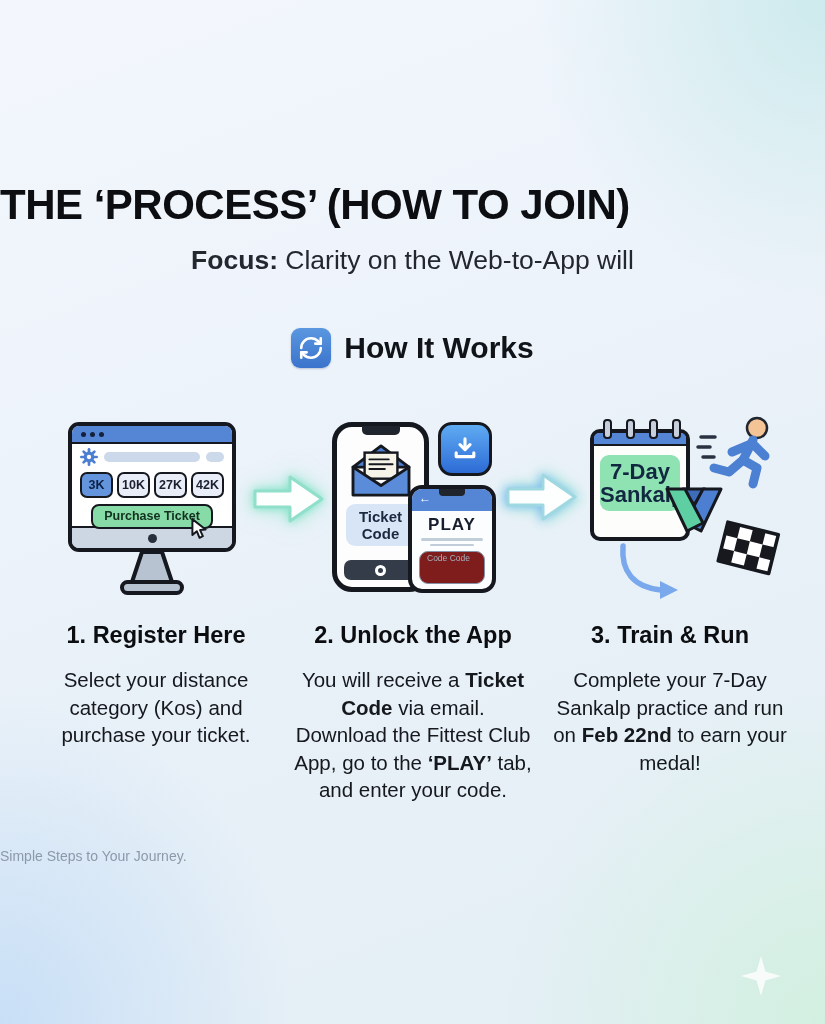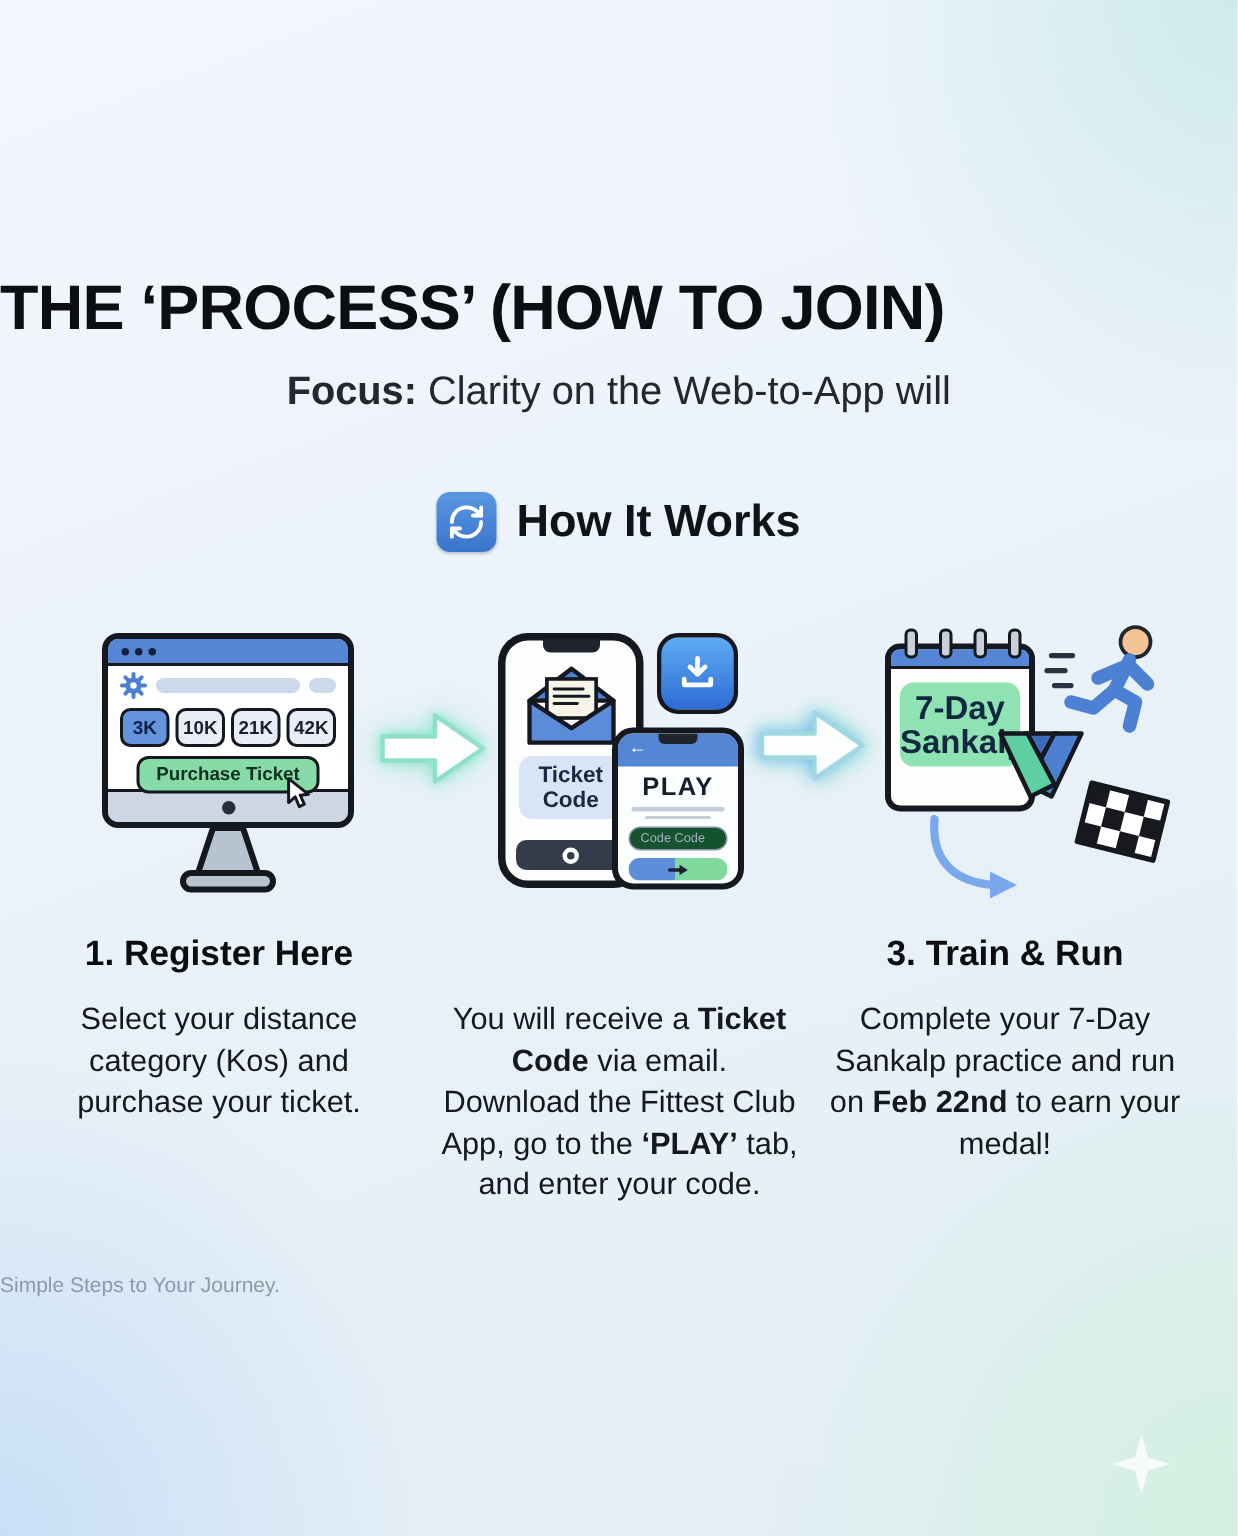--- a/index.html
+++ b/index.html
@@ -75,22 +75,22 @@
     display:flex; align-items:center; justify-content:center; }
   .p-small { position:absolute; left:78px; top:67px; width:88px; height:108px; background:#fcfdfe;
     border:4px solid #15181e; border-radius:14px; z-index:2; overflow:hidden; }
   .p-s-header { height:22px; background:#5586d6; position:relative; }
   .p-back { position:absolute; left:7px; top:2px; color:#ffffff; font-size:12px; }
   .p-s-notch { position:absolute; top:0; left:50%; transform:translateX(-50%);
     width:26px; height:7px; background:#20242c; border-radius:0 0 4px 4px; }
   .p-play { text-align:center; font-size:17px; font-weight:bold; letter-spacing:1px;
     color:#161d2c; margin-top:4px; }
   .p-line { height:2.5px; background:#c2cdda; border-radius:2px; margin:3px auto 0; }
-  .p-input { width:66px; height:16px; margin:5px auto 0; border:1.5px solid #8593a8;
-    border-radius:9px; background:#14532d; font-size:8.5px; color:#a6b1c1;
+  .p-input { width:66px; height:33px; margin:5px auto 0; border:1.5px solid #8593a8;
+    border-radius:9px; background:#7f1d1d; font-size:8.5px; color:#a6b1c1;
     line-height:13px; padding-left:7px; }
   .p-slider { width:66px; height:15px; margin:5px auto 0; border-radius:8px; overflow:hidden;
     display:flex; position:relative; }
   .p-slider .blue { width:47%; background:#5d8ed9; }
   .p-slider .green { flex:1; background:#7fd99c; }
   .p-slider svg { position:absolute; left:50%; top:50%; transform:translate(-50%,-50%); }
   
   .training { left:585px; top:415px; width:205px; height:190px; }
   .t-cal { position:absolute; left:5px; top:14px; width:100px; height:112px; background:#fdfdfc;
     border:4px solid #15181e; border-radius:10px; }
@@ -103,21 +103,21 @@
   .t-runner { position:absolute; left:110px; top:0; }
   .t-curve { position:absolute; left:28px; top:128px; }
   .t-ribbon { position:absolute; left:74px; top:72px; }
   .t-medal { position:absolute; left:64px; top:103px; width:79px; height:79px; border-radius:50%;
     background:#efba58; border:3.5px solid #15181e;
     display:flex; align-items:center; justify-content:center; }
   .t-medal-inner { width:63px; height:63px; border-radius:50%; background:#f6ca70;
     border:2.5px solid #cf9a3a; display:flex; align-items:center; justify-content:center;
     text-align:center; font-size:14.5px; font-weight:bold; color:#2a3442; line-height:16px; }
   .t-flag { position:absolute; left:128px; top:98px; }
-  .sc1 { left:26px; } .sc2 { left:293px; } .sc3 { left:550px; }
+  .sc1 { left:36px; } .sc2 { left:293px; } .sc3 { left:550px; }
   .step-heading { position:absolute; top:622px; font-size:23.5px; font-weight:bold; color:#0b0d10; width:240px; text-align:center; }
   .step-body { position:absolute; top:666px; font-size:20.5px; color:#15181d; line-height:27.5px; width:240px; text-align:center; }
   .step-body .b { font-weight:bold; }
   
   .footer { position:absolute; top:848px; left:0; width:100%; text-align:left;
     font-size:14px; color:#8c99aa; }
   .sparkle { position:absolute; right:44px; bottom:28px; width:40px; height:40px;
     background:#ffffff; opacity:.8;
     clip-path:polygon(50% 0%, 61% 39%, 100% 50%, 61% 61%, 50% 100%, 39% 61%, 0% 50%, 39% 39%); }
 </style>
@@ -163,21 +163,21 @@
             </g>
             <circle cx="10" cy="10" r="6" fill="#4c7fd2"></circle>
             <circle cx="10" cy="10" r="2.4" fill="#ffffff"></circle>
           </svg>
           <div class="m-bar"></div>
           <div class="m-pill"></div>
         </div>
         <div class="m-btnrow">
           <div class="m-btn sel">3K</div>
           <div class="m-btn">10K</div>
-          <div class="m-btn">21K</div>
+          <div class="m-btn">27K</div>
           <div class="m-btn">42K</div>
         </div>
         <div class="m-purchase-wrap">
           <span class="m-purchase">Purchase Ticket</span>
           <svg class="m-cursor" width="18" height="22" viewBox="0 0 16 20">
             <path d="M2,1 L2,15.5 L6,12 L8.5,18 L11.5,16.5 L9,11 L14,10.5 Z" fill="#ffffff" stroke="#15181e" stroke-width="1.8" stroke-linejoin="round"></path>
           </svg>
         </div>
       </div>
       <div class="m-bezel">
@@ -291,20 +291,21 @@
           <rect x="22" y="28.3" width="13" height="13.3"></rect>
             <rect x="48" y="28.3" width="13" height="13.3"></rect>
           <rect x="9" y="41.6" width="13" height="13.4"></rect>
             <rect x="35" y="41.6" width="13" height="13.4"></rect>
         </g>
       </g>
     </svg>
   </div>
 
   <div class="step-heading sc1">1. Register Here</div>
+  <div class="step-heading sc2">2. Unlock the App</div>
   <div class="step-heading sc3">3. Train &amp; Run</div>
 
   <div class="step-body sc1"><span>Select your distance category (Kos) and purchase your ticket.</span></div>
   <div class="step-body sc2"><span>You will receive a </span><span class="b">Ticket Code</span><span> via email. Download the Fittest Club App, go to the </span><span class="b">‘PLAY’</span><span> tab, and enter your code.</span></div>
   <div class="step-body sc3"><span>Complete your 7-Day Sankalp practice and run on </span><span class="b">Feb 22nd</span><span> to earn your medal!</span></div>
 
   <div class="footer">Simple Steps to Your Journey.</div>
   <div class="sparkle"></div>
 
 </div>

